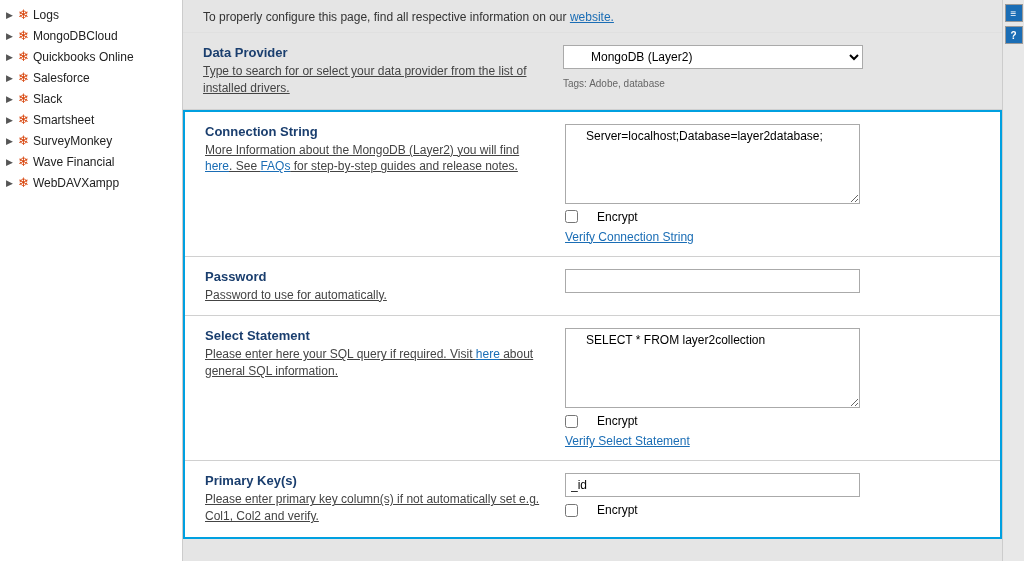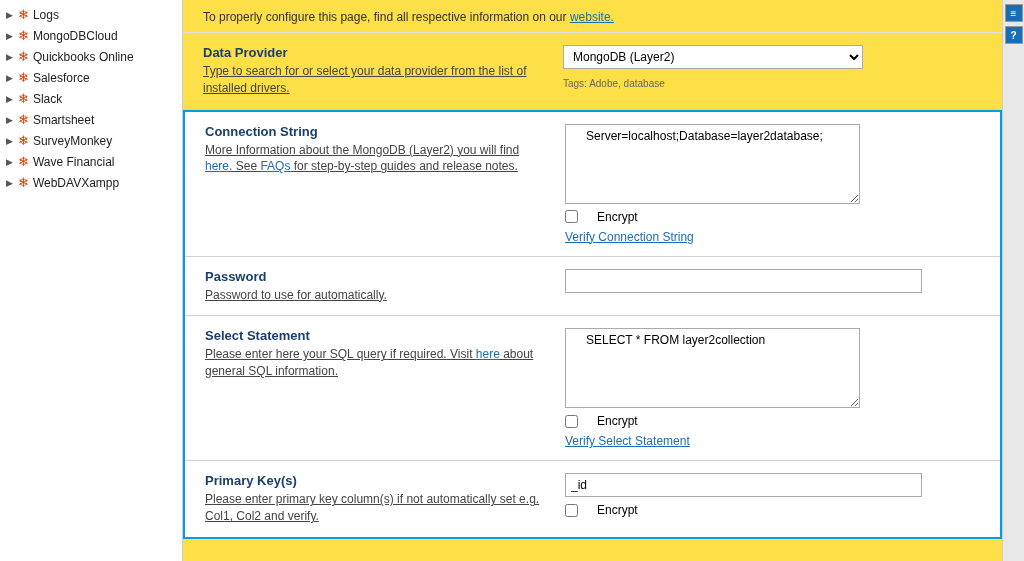--- a/index.html
+++ b/index.html
@@ -32,21 +32,21 @@
     .sidebar-item .icon-snowflake {
       color: #d63c00;
       font-size: 13px;
       margin-right: 4px;
     }
 
     
     .main-content {
       flex: 1;
       overflow-y: auto;
-      background: #fde047;
+      background: #e5e5e5;
       position: relative;
     }
 
     
     .info-bar {
       padding: 10px 20px 8px 20px;
       font-size: 12px;
       color: #333;
       border-bottom: 1px solid #e0e0e0;
     }
@@ -102,21 +102,21 @@
       border-bottom: 1px solid #d0d0d0;
     }
     .data-provider-row .field-label-col {
       width: 360px;
       min-width: 360px;
     }
 
     
     select.provider-select {
       width: 300px;
-      padding: 3px 5px;
+      padding: 3px 23px;
       font-size: 12px;
       border: 1px solid #aaa;
       background: #fff;
       appearance: auto;
     }
     .tags-text {
       font-size: 10px;
       color: #666;
       margin-top: 3px;
     }
@@ -127,21 +127,21 @@
       height: 80px;
       padding: 4px 20px;
       font-size: 12px;
       border: 1px solid #aaa;
       resize: vertical;
       font-family: Arial, sans-serif;
     }
 
     
     input.field-text {
-      width: 357px;
+      width: 295px;
       padding: 4px 5px;
       font-size: 12px;
       border: 1px solid #aaa;
     }
 
     
     .checkbox-row {
       display: flex;
       align-items: center;
       gap: 19px;

